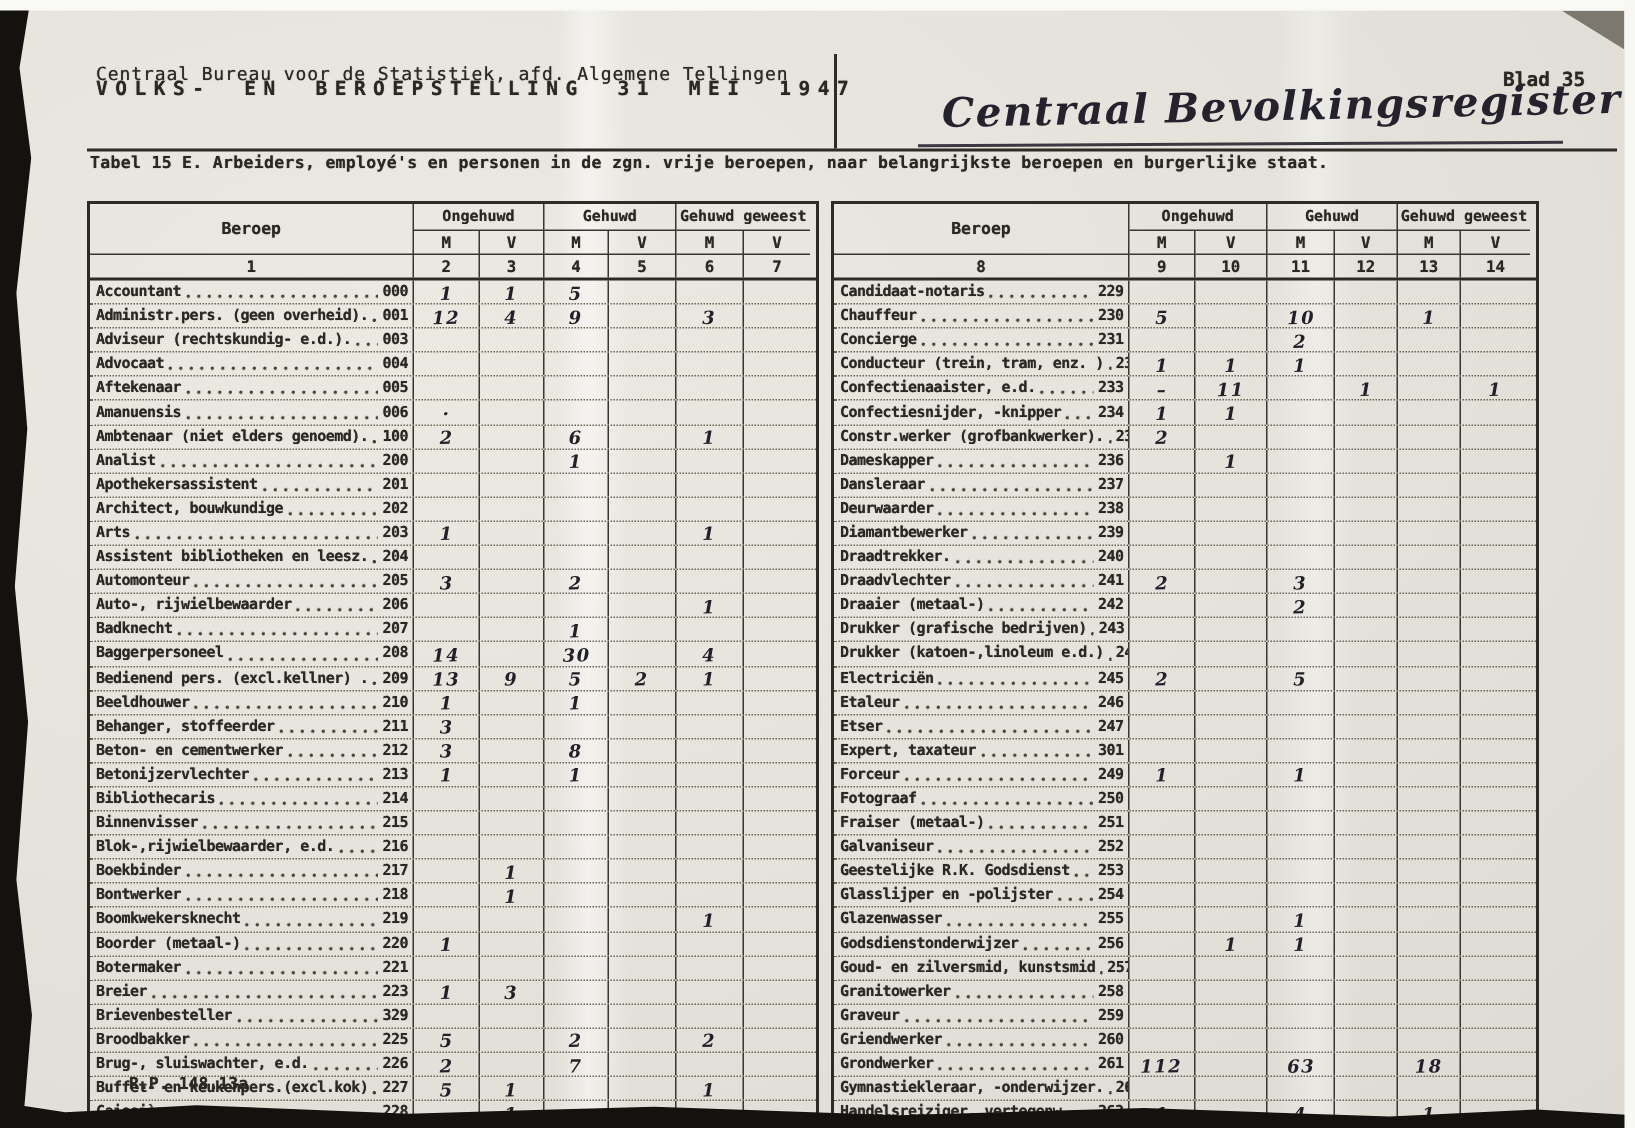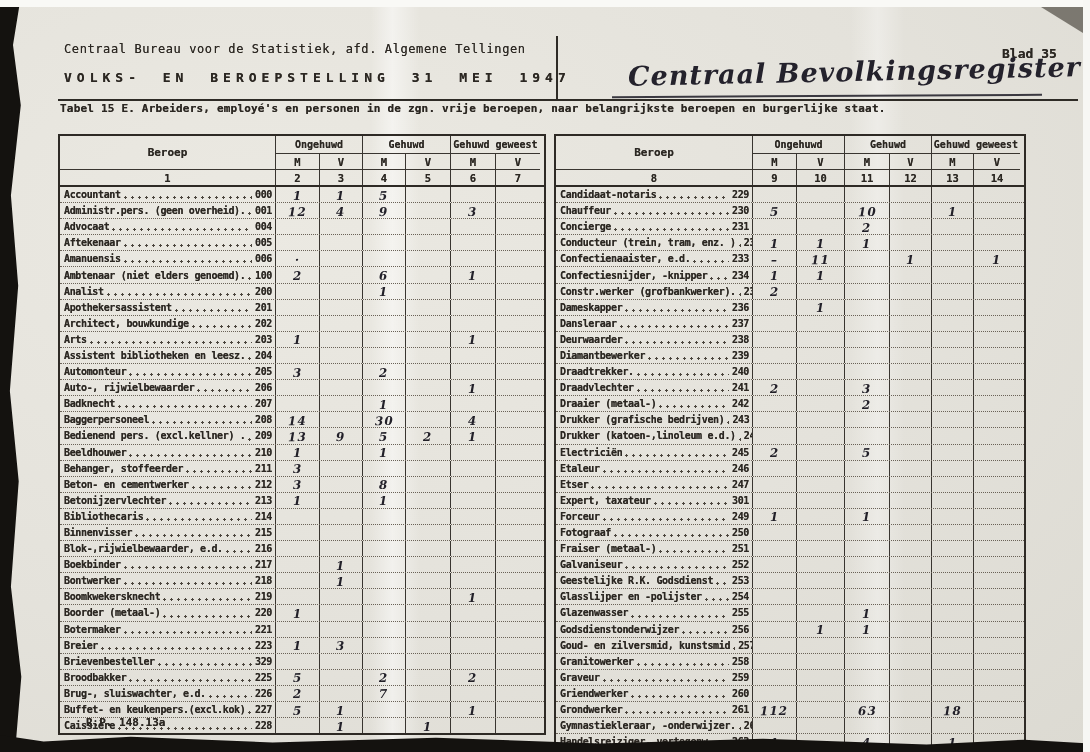--- a/index.html
+++ b/index.html
@@ -17,21 +17,21 @@
     clip-path:polygon(0 0,78% 0,50% 6%,80% 14%,42% 26%,70% 38%,38% 52%,72% 64%,42% 78%,82% 90%,58% 100%,0 100%);}
   .edge-bottom{left:0;top:733px;width:100%;height:19px;
     clip-path:polygon(0 10%,4% 45%,12% 20%,25% 50%,40% 25%,55% 55%,70% 30%,85% 60%,94% 35%,100% 55%,100% 100%,0 100%);}
   .edge-top{left:0;top:0;width:100%;height:7px;background:#f9f9f6;z-index:7;}
   .edge-rightsliver{right:0;top:0;width:7px;height:100%;background:#f7f7f4;z-index:7;}
   .corner-tr{position:absolute;right:7px;top:7px;width:42px;height:26px;z-index:6;background:#5a564e;
     clip-path:polygon(0 0,100% 0,100% 100%);opacity:.75;}
   
   .typed{position:absolute;white-space:nowrap;text-shadow:0 0 .6px rgba(40,35,30,.75);}
   .agency{left:64px;top:42px;font-size:12px;font-weight:400;letter-spacing:.6px;}
-  .census{left:64px;top:70px;font-size:13px;font-weight:700;letter-spacing:5px;word-spacing:9px;}
+  .census{left:64px;top:52px;font-size:13px;font-weight:700;letter-spacing:5px;word-spacing:9px;}
   .blad{left:1002px;top:46px;font-size:13px;font-weight:700;}
   .tbl-title{left:60px;top:102px;font-size:11px;font-weight:700;letter-spacing:.2px;}
   .footer-code{left:62px;top:716px;font-size:11px;font-weight:700;margin-left:24px;}
   .hline{position:absolute;background:#2e2b26;}
   .top-divider{left:556px;top:36px;width:2px;height:63px;}
   .top-rule{left:58px;top:99px;width:1020px;height:2px;}
   .hw-underline{left:612px;top:95px;width:430px;height:2px;background:#3a3840;transform:rotate(-.3deg);}
   .handwriting{position:absolute;left:628px;top:56px;font-family:"DejaVu Serif","Liberation Serif",serif;
     font-style:italic;font-weight:700;font-size:27px;letter-spacing:1px;color:#24222c;
     transform:rotate(-1.2deg);white-space:nowrap;}
@@ -138,20 +138,33 @@
               <div class="hw">9</div>
             </div>
             <div class="cell"></div>
             <div class="cell">
               <div class="hw">3</div>
             </div>
             <div class="cell lastcol"></div>
           </div>
           <div class="row">
             <div class="beroep-cell">
+              <div class="name">Adviseur (rechtskundig- e.d.).</div>
+              <div class="leader"></div>
+              <div class="code">003</div>
+            </div>
+            <div class="cell"></div>
+            <div class="cell"></div>
+            <div class="cell"></div>
+            <div class="cell"></div>
+            <div class="cell"></div>
+            <div class="cell lastcol"></div>
+          </div>
+          <div class="row">
+            <div class="beroep-cell">
               <div class="name">Advocaat</div>
               <div class="leader"></div>
               <div class="code">004</div>
             </div>
             <div class="cell"></div>
             <div class="cell"></div>
             <div class="cell"></div>
             <div class="cell"></div>
             <div class="cell"></div>
             <div class="cell lastcol"></div>

